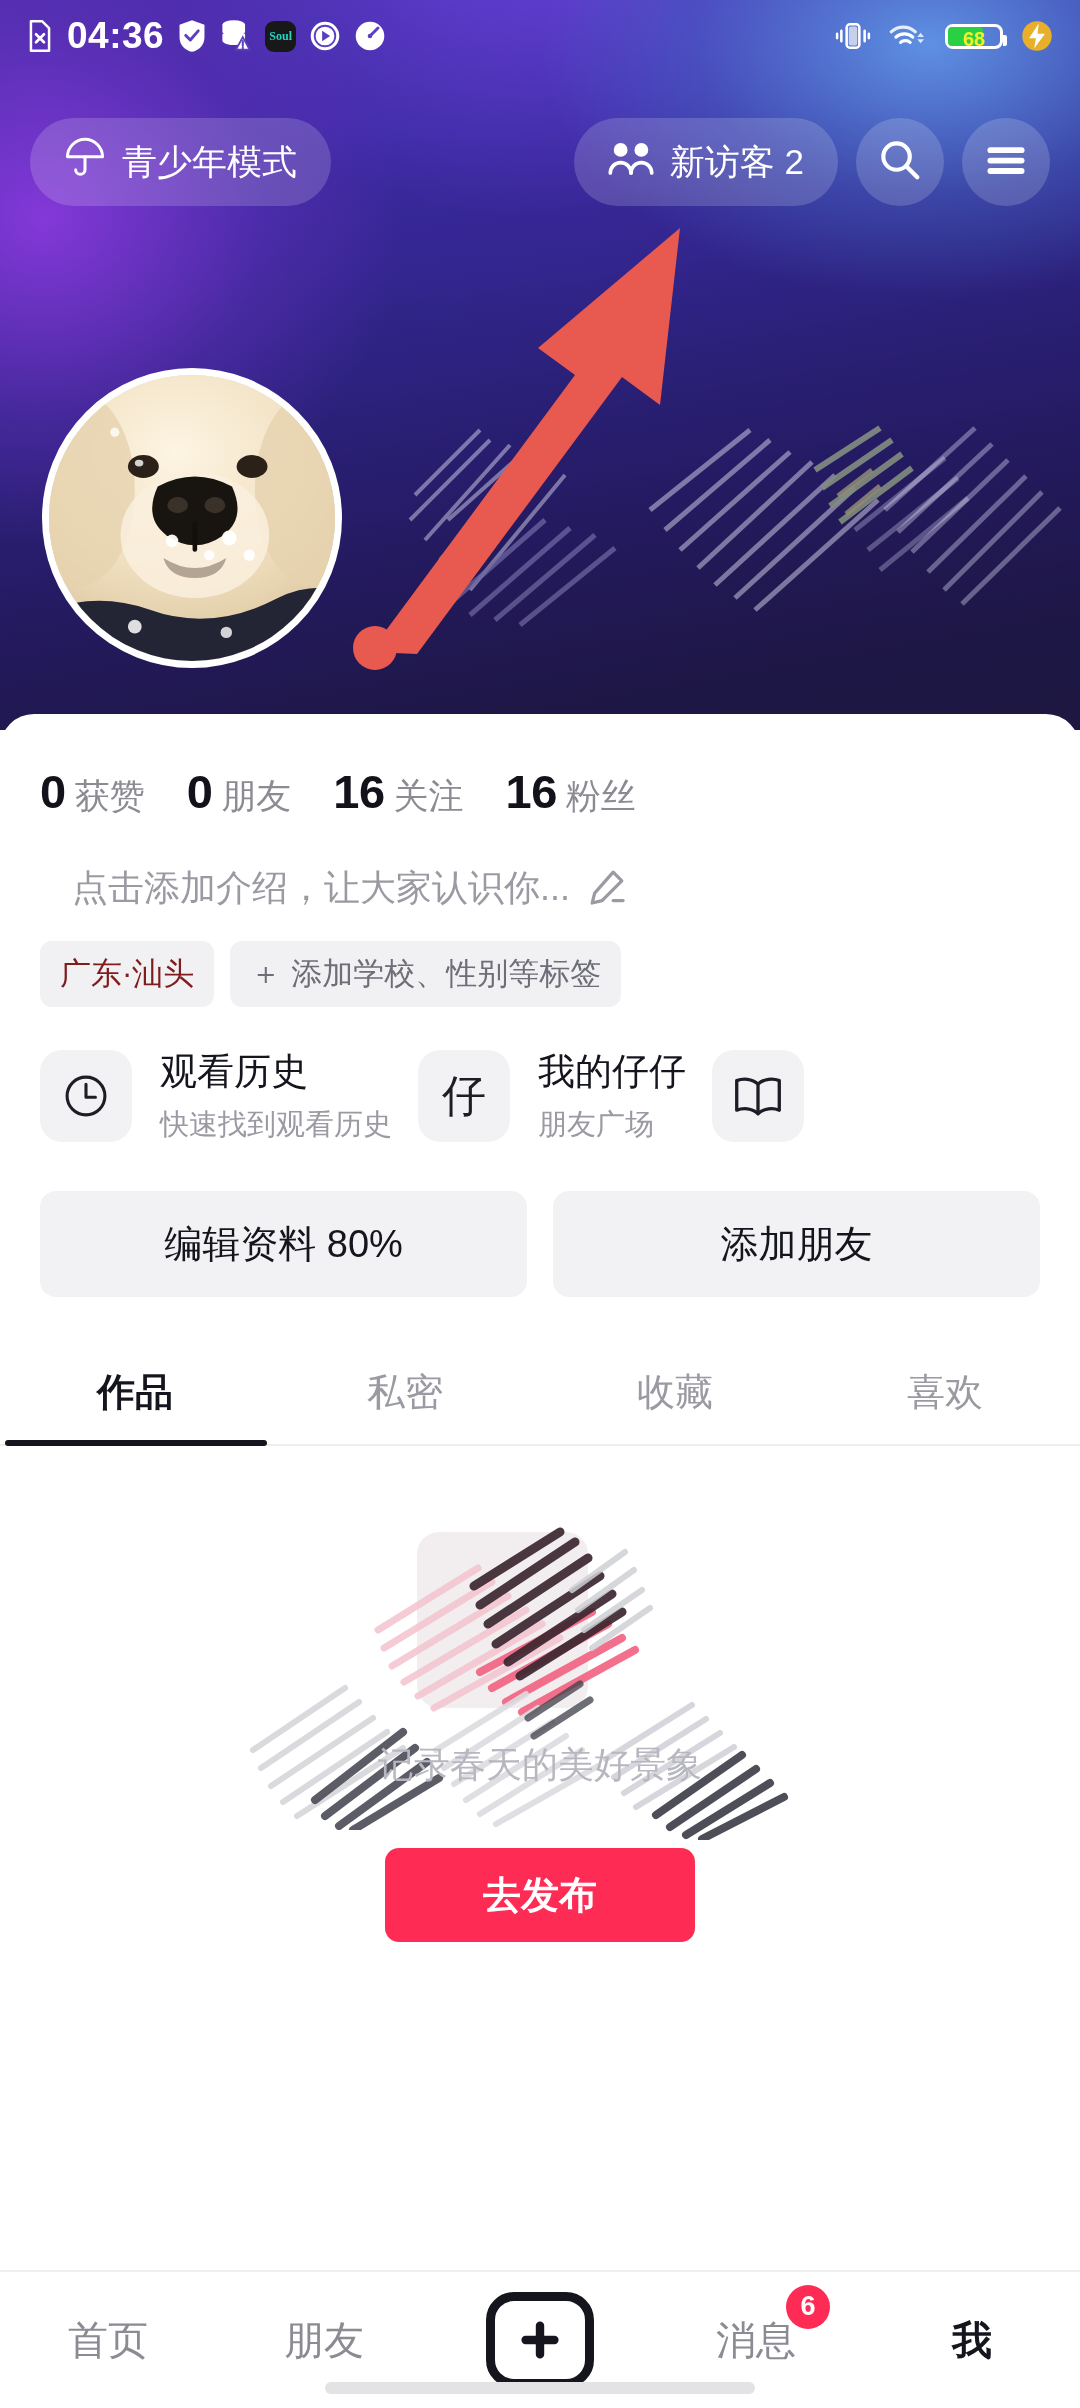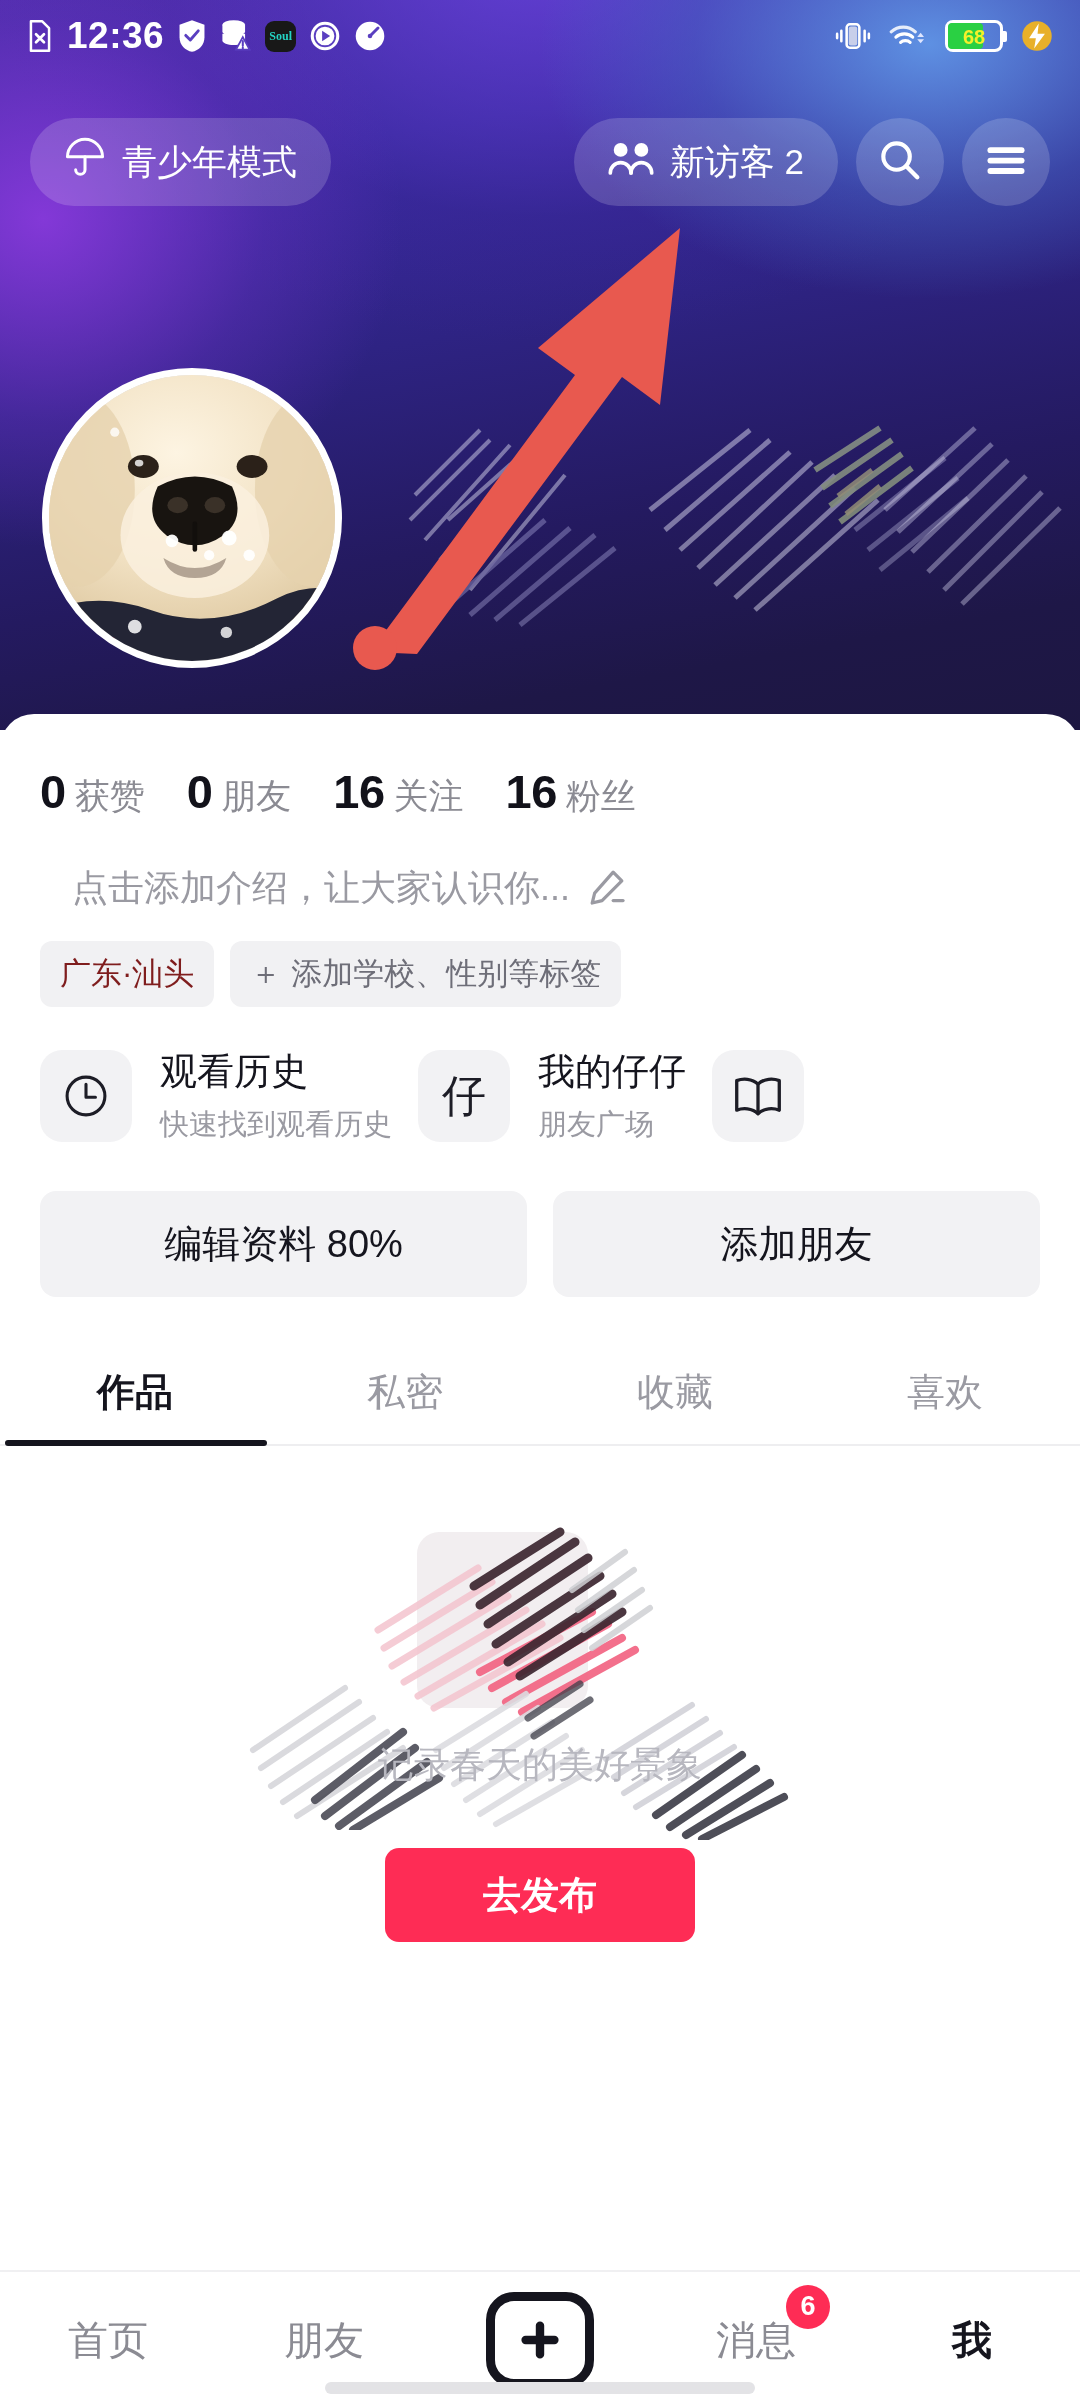--- a/index.html
+++ b/index.html
@@ -38,22 +38,22 @@
   .sb-left { display:flex; align-items:center; gap:13px; }
   .sb-right { margin-left:auto; display:flex; align-items:center; gap:17px; }
   .sb-time { font-size:37px; font-weight:600; letter-spacing:.5px; }
   .sb-ico { display:flex; align-items:center; }
   .appico {
     width:31px;height:31px;border-radius:9px;background:#181818;
     display:flex;align-items:center;justify-content:center;
     font-size:12px;color:#24d4c4;font-weight:700;overflow:hidden;font-family:Liberation Serif, serif;
   }
   .battery {
-    width:58px;height:32px;border:3px solid #fff;border-radius:8px;
-    position:relative; display:flex; align-items:flex-end;
+    width:58px;height:25px;border:3px solid #fff;border-radius:8px;
+    position:relative; display:flex; align-items:flex-start;
   }
   .battery::after{content:"";position:absolute;right:-7px;top:8px;width:4px;height:11px;background:#fff;border-radius:0 2px 2px 0;}
   .batt-fill{height:100%;width:68%;background:#2ad043;border-radius:4px;}
   .batt-num{position:absolute;left:0;right:0;text-align:center;font-size:20px;font-weight:700;color:#f5f02a;line-height:24px;}
 
   
   #topbar {
     position:absolute; left:0; top:108px; width:1080px; height:108px;
     display:flex; align-items:center; padding:0 30px; gap:18px;
   }
@@ -226,21 +226,21 @@
   </svg>
 
   <div id="statusbar">
     <div class="sb-left">
       <span class="sb-ico">
         <svg width="28" height="34" viewBox="0 0 24 30">
             <path d="M4 2h10l6 6v20H4z" fill="none" stroke="#fff" stroke-width="2.2" stroke-linejoin="round"></path>
             <path d="M8.5 13.5l7 7M15.5 13.5l-7 7" stroke="#fff" stroke-width="2.4" stroke-linecap="round"></path>
           </svg>
       </span>
-      <span class="sb-time">12:36</span>
+      <span class="sb-time">04:36</span>
       <span class="sb-ico">
         <svg width="30" height="34" viewBox="0 0 26 30">
             <path d="M13 1l11 4v11c0 7-5 11.5-11 13C7 27.5 2 23 2 16V5z" fill="#fff"></path>
             <path d="M7.5 14.5l4 4 7-8" fill="none" stroke="#5a3fc0" stroke-width="2.6" stroke-linecap="round" stroke-linejoin="round"></path>
           </svg>
       </span>
       <span class="sb-ico">
         <svg width="32" height="34" viewBox="0 0 28 30">
             <ellipse cx="12" cy="5" rx="10" ry="4" fill="#fff"></ellipse>
             <path d="M2 5v6c0 2.2 4.5 4 10 4s10-1.8 10-4V5" fill="#fff"></path>

